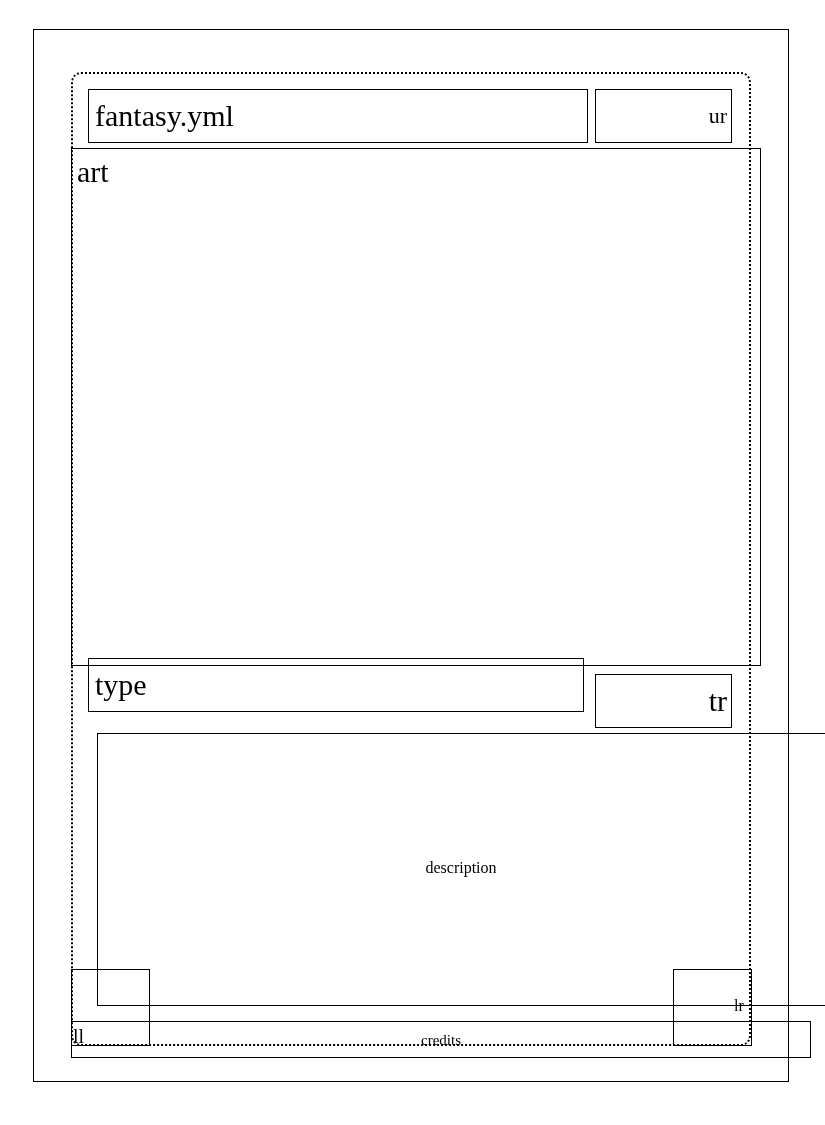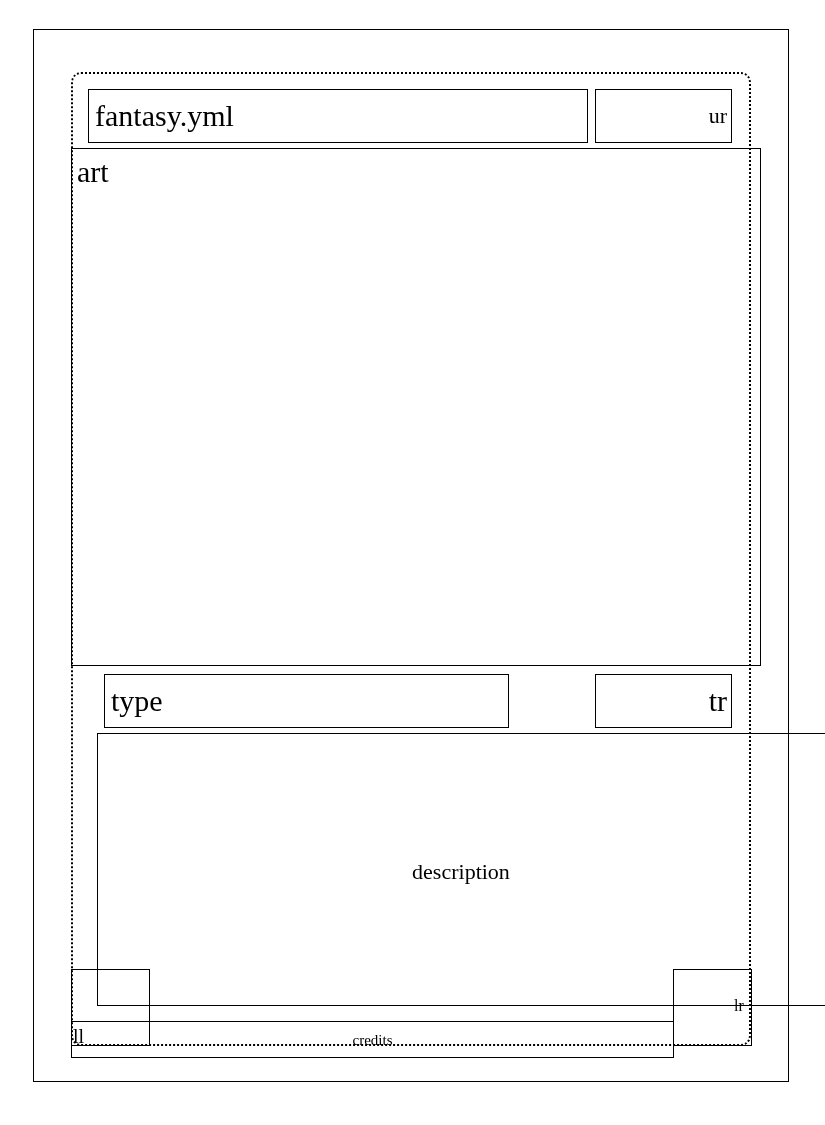--- a/index.html
+++ b/index.html
@@ -107,24 +107,23 @@
     position: absolute;
     left: 5px;
     top: 8px;
     font-size: 30px;
     line-height: 1;
   }
 
   
   #type-box {
     left: 88px;
-    top: 674px;
-    width: 405px;
-    height: 54px;
-    margin-left: 16px;
+    top: 658px;
+    width: 496px;
+    height: 54px;
   }
   #type-box .label-left { font-size: 30px; }
 
   #trait-box {
     left: 595px;
     top: 674px;
     width: 137px;
     height: 54px;
     padding-left: 42px;
   }
@@ -136,42 +135,42 @@
     top: 733px;
     width: 831px;
     height: 273px;
   }
   #description-box .label-center-desc {
     position: absolute;
     left: 0;
     width: 726px;
     top: 125px;
     text-align: center;
-    font-size: 22px;
+    font-size: 16px;
   }
 
   
   #power-box {
     left: 71px;
     top: 969px;
     width: 79px;
     height: 77px;
   }
   #toughness-box {
     left: 673px;
     top: 969px;
     width: 79px;
     height: 77px;
   }
 
   
   #credits-box {
     left: 71px;
     top: 1021px;
-    width: 603px;
+    width: 740px;
     height: 37px;
     padding-left: 32px;
   }
   #credits-box .label-center { font-size: 15px; }
 
   #credits-left-label {
     position: absolute;
     left: 73px;
     top: 1026px;
     font-size: 20px;

